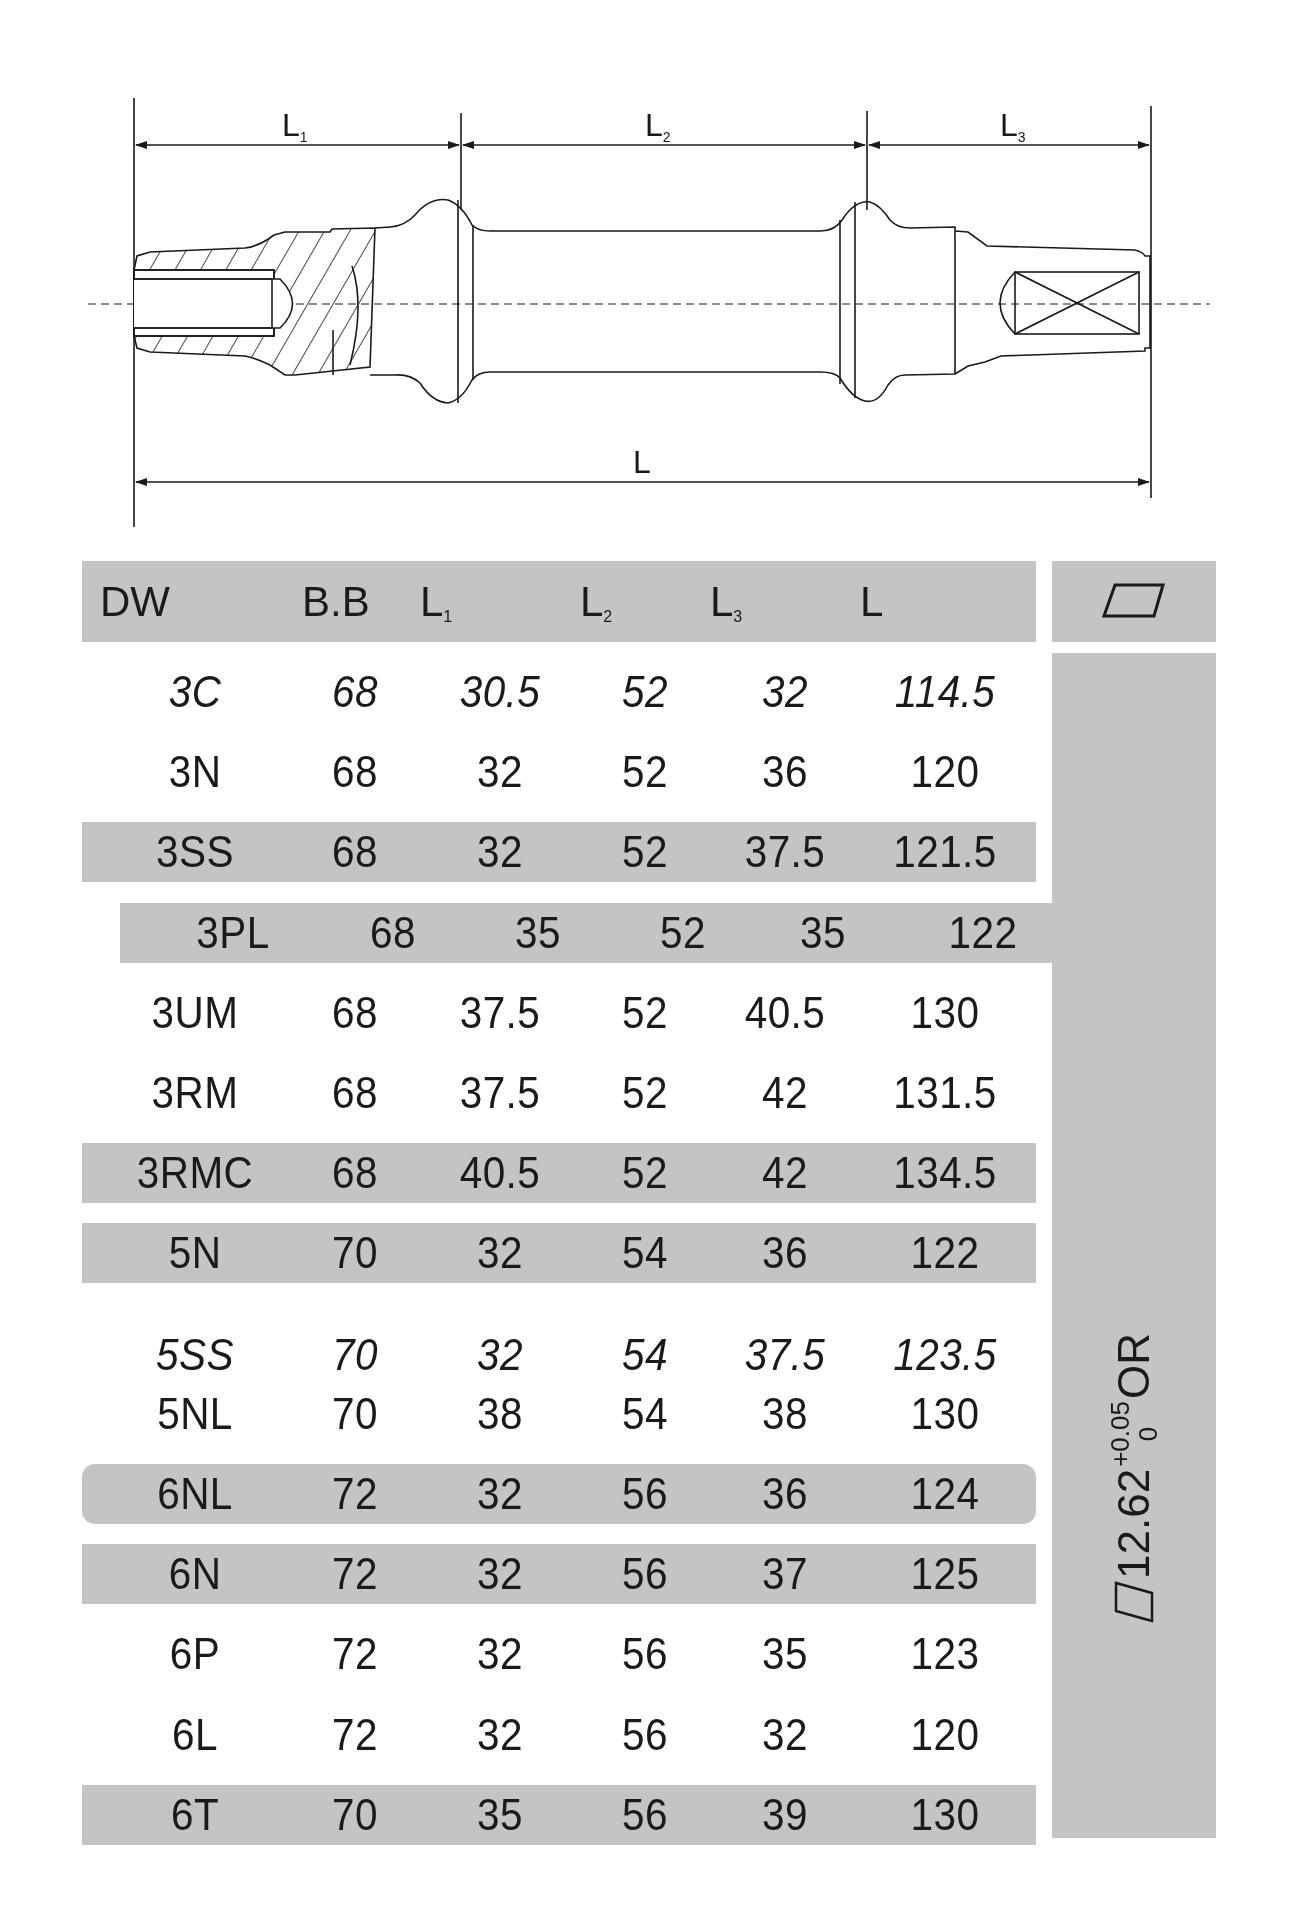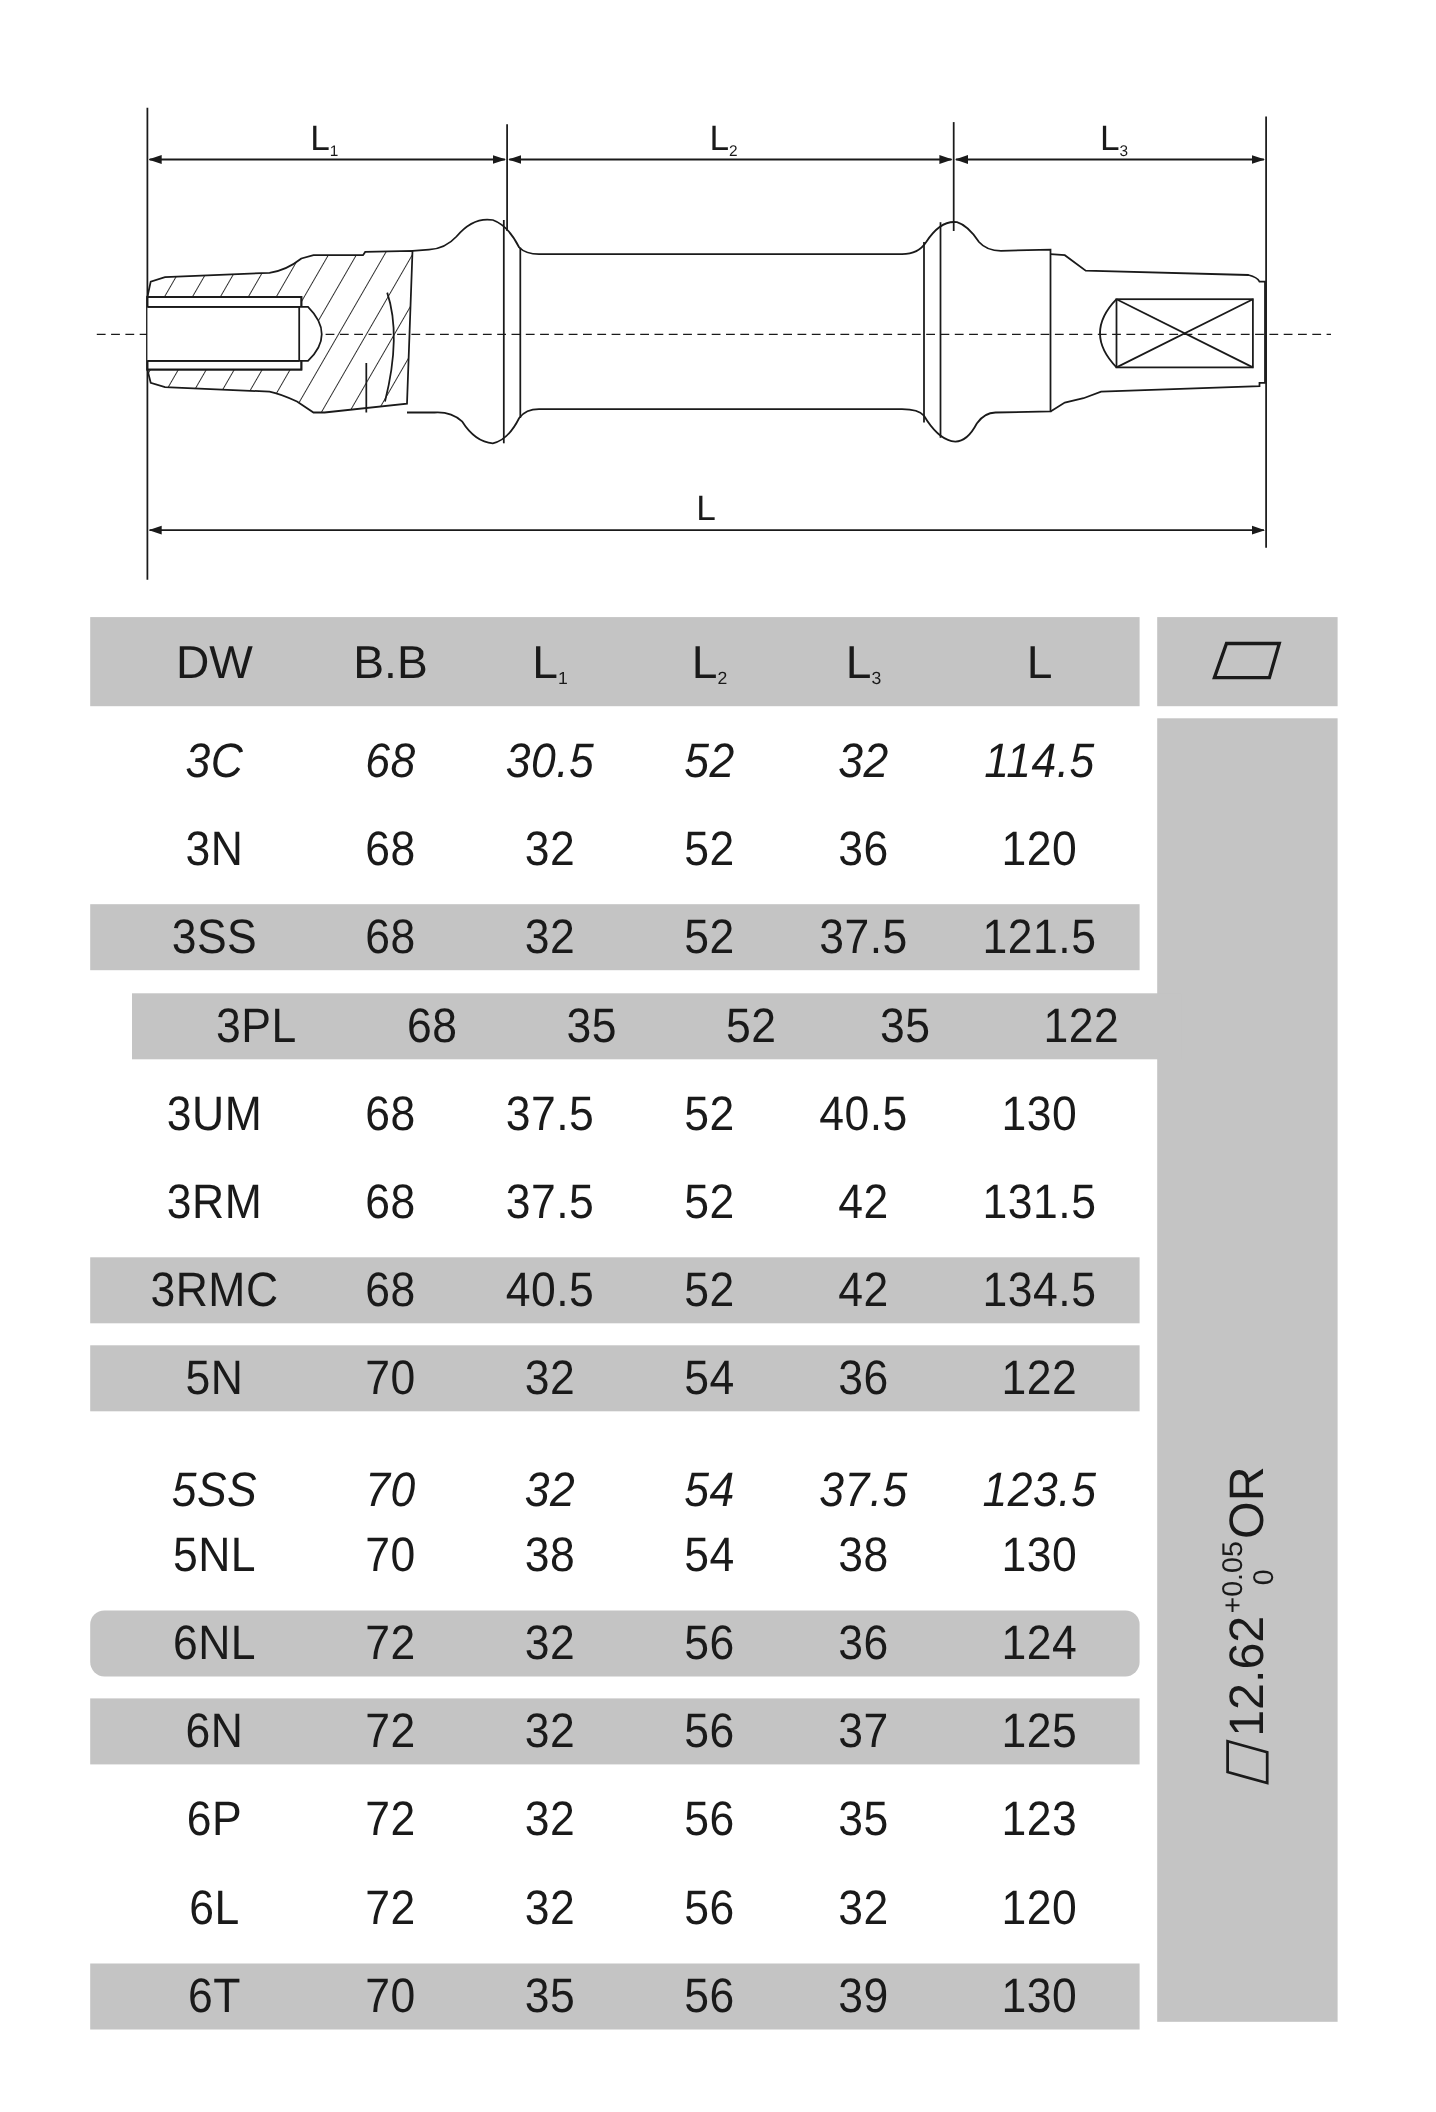--- a/index.html
+++ b/index.html
@@ -6,24 +6,24 @@
     body { width:1305px; height:1920px; position:relative; overflow:hidden;
            font-family:"Liberation Sans", sans-serif; color:#1a1a1a; }
     .drawing { position:absolute; left:0; top:0; width:1305px; height:540px; }
     .hdr-bar { position:absolute; left:82px; top:561px; width:954px; height:81px; background:#c4c4c4; }
     .hdr-icon-bar { position:absolute; left:1052px; top:561px; width:164px; height:81px; background:#c4c4c4; }
     .side-bar { position:absolute; left:1052px; top:653px; width:164px; height:1185px; background:#c4c4c4; }
     .row { position:absolute; left:82px; width:954px; height:60px; }
     .row.shaded { background:#c4c4c4; }
     .cell { position:absolute; top:0; height:60px; line-height:60px; font-size:44px; text-align:center;
             transform:scaleX(0.92); transform-origin:center; letter-spacing:0.5px; }
-    .hcell { position:absolute; top:561px; height:64px; line-height:81px; font-size:42px; text-align:center; }
+    .hcell { position:absolute; top:561px; height:64px; line-height:81px; font-size:42px; text-align:left; }
     .hcell sub { font-size:16px; vertical-align:-6px; }
     .c0 { left:100px;  width:190px; }
-    .c1 { left:290px;  width:130px; }
+    .c1 { left:302px;  width:130px; }
     .c2 { left:420px;  width:160px; }
     .c3 { left:580px;  width:130px; }
     .c4 { left:710px;  width:150px; }
     .c5 { left:860px;  width:170px; }
     .side-text { position:absolute; left:1134px; top:1480px; transform:translate(-50%,-50%) rotate(-90deg);
                  white-space:nowrap; font-size:44px; display:flex; align-items:center; }
     .side-text .tol { display:inline-flex; flex-direction:column; font-size:26px; line-height:28px; margin:0 2px; }
     .side-text .tol span:last-child { text-align:center; }
   </style>
 </head>

